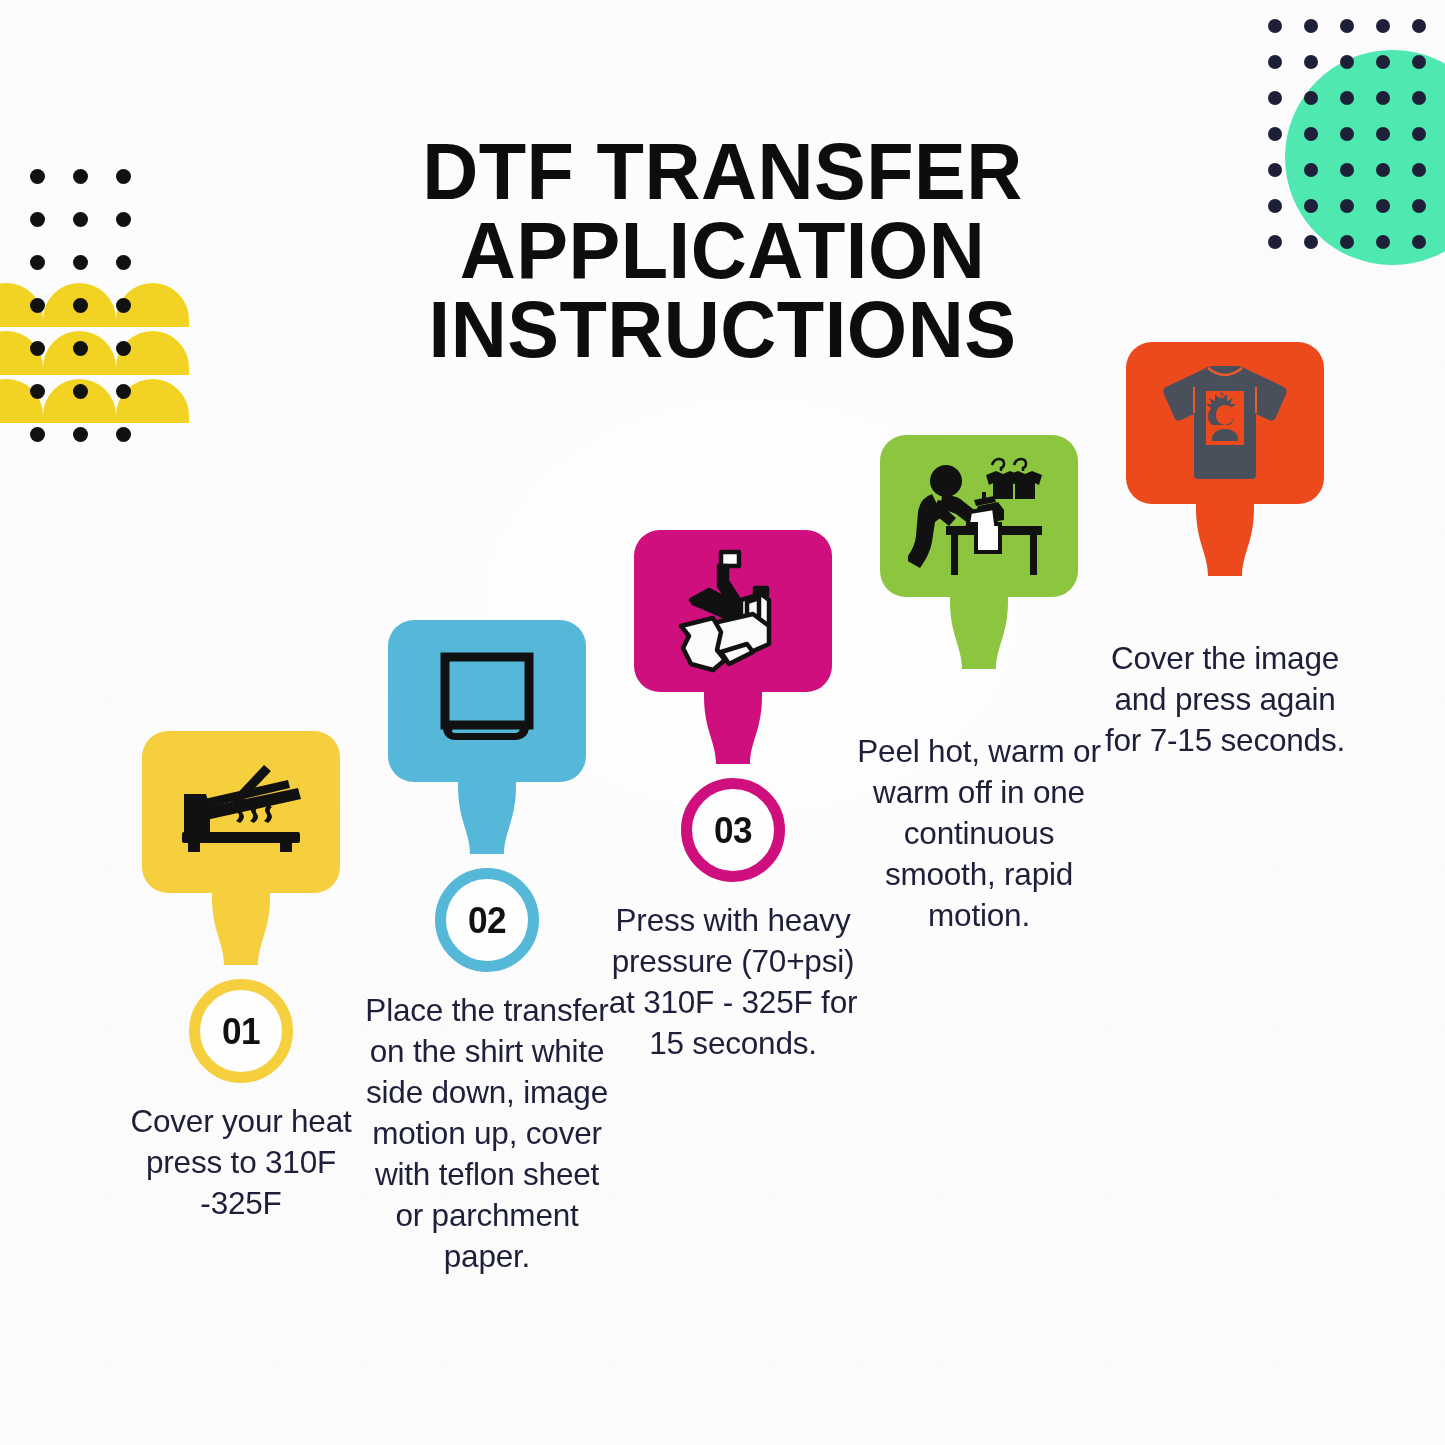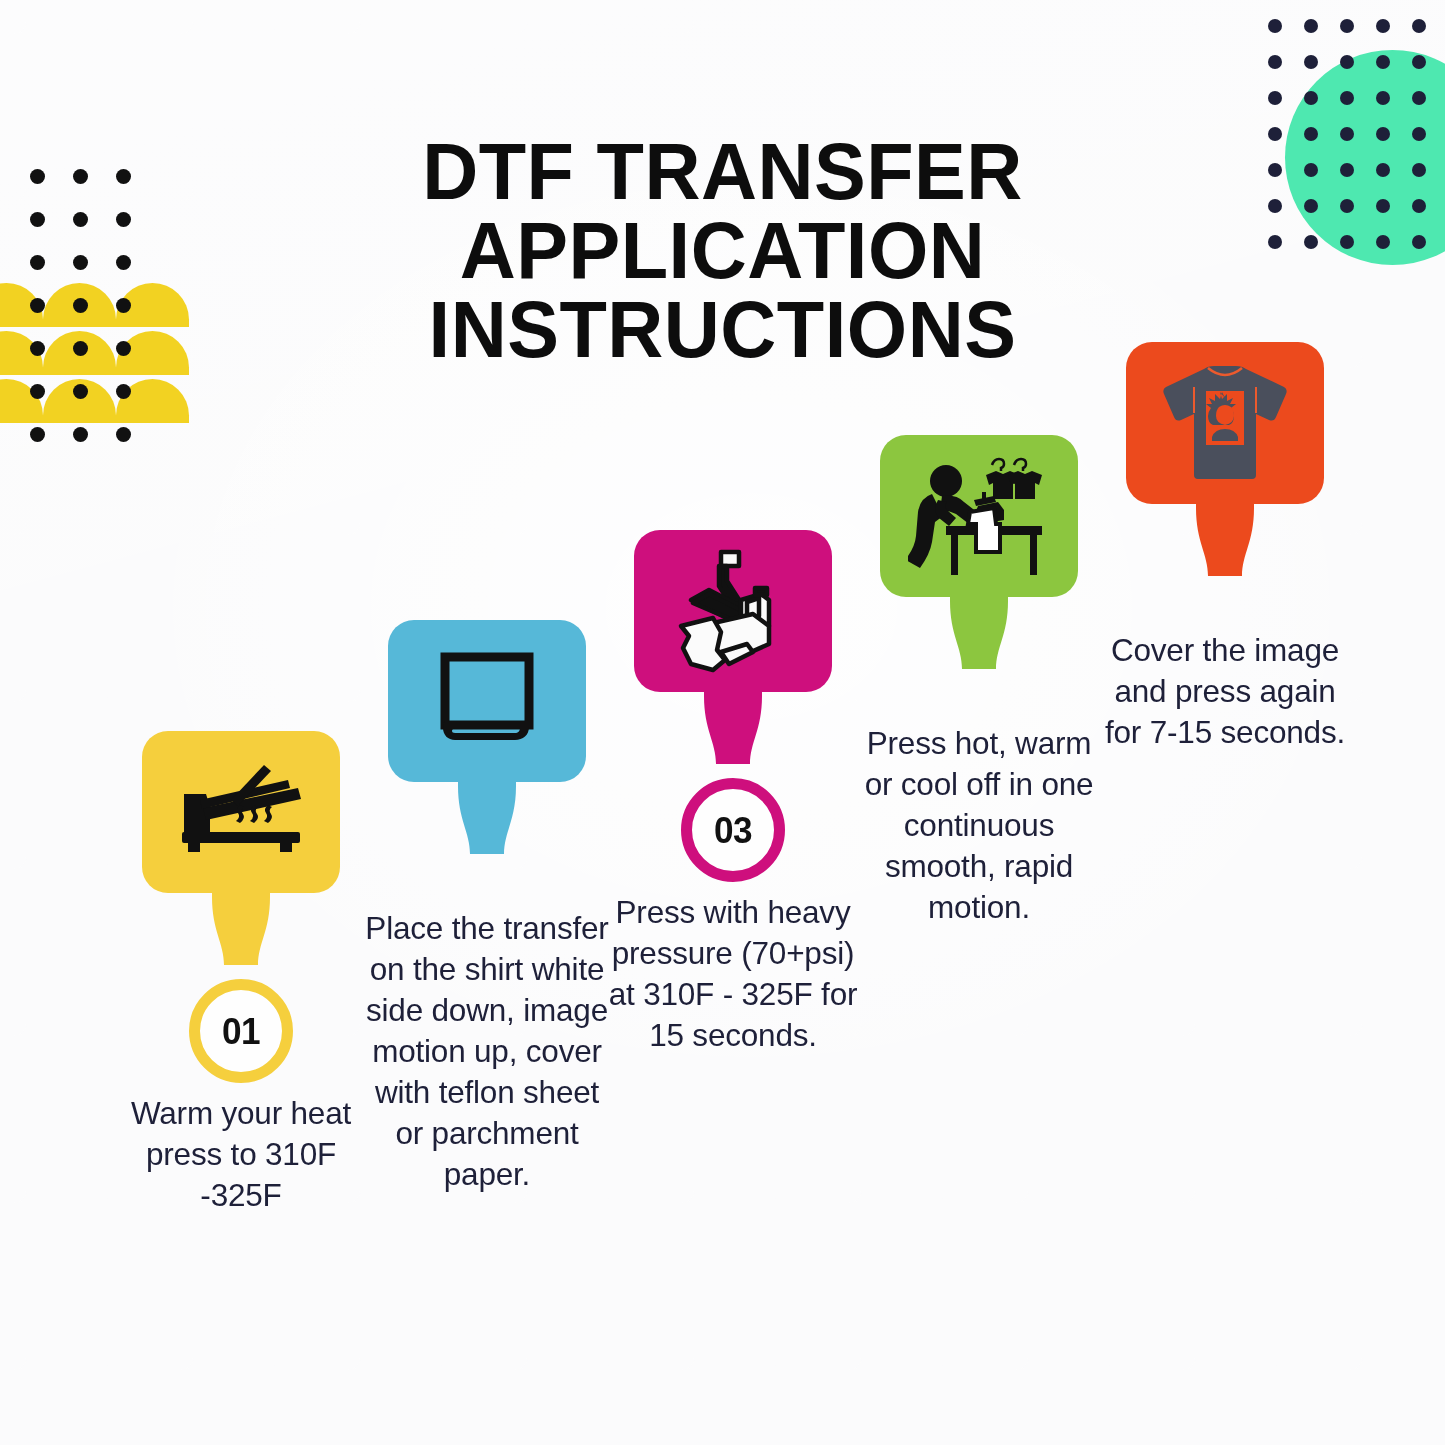--- a/index.html
+++ b/index.html
@@ -150,21 +150,21 @@
     font-family: "Liberation Sans Narrow", "Liberation Sans", sans-serif;
     font-weight: 700;
     font-size: 37px;
     letter-spacing: -0.5px;
     color: #111;
     z-index: 2;
     transform: translateY(1px) scaleX(0.95);
   }
 
   .caption {
-    margin-top: 10px;
+    margin-top: 18px;
     width: 252px;
     text-align: center;
     font-family: "Liberation Sans", sans-serif;
     font-size: 31.5px;
     line-height: 1.30;
     font-weight: 400;
     color: #1e2039;
     letter-spacing: -0.2px;
   }
 
@@ -291,21 +291,21 @@
       </div>
       <div class="neck">
         <svg viewBox="0 0 198 118" preserveAspectRatio="none">
           <path d="M70 0 L128 0 L128 6 C128 40 116 52 116 74 L82 74 C82 52 70 40 70 6 Z" fill="#f5cf3d"></path>
         </svg>
       </div>
       <div class="badge">
         <div class="ring" style="border-color: rgb(245, 207, 61);"></div>
         <div class="num">01</div>
       </div>
-      <div class="caption">Warm your heat press to 310F -325F</div>
+      <div class="caption">Cover your heat press to 310F -325F</div>
     </div>
 
     <div class="step" id="step-2">
       <div class="card" style="background: rgb(86, 184, 216);">
         <svg width="108" height="108" viewBox="0 0 108 108">
           <g fill="none" stroke="#111" stroke-width="9" stroke-linejoin="miter">
 
             <path d="M12 10 L96 10 L96 78 L30 78 L12 78 Z"></path>
           </g>
           <g fill="#111">
@@ -313,20 +313,24 @@
             <path d="M12 74 L96 74 L96 80 C96 88 90 93 82 93 L22 93 C15 93 10 88 10 81 C10 77 11 75 12 74 Z
                      M22 86 L82 86 C85 86 87 84 87 81 L87 81 L22 81 C20 81 19 83 19 84 C19 85 20 86 22 86 Z"></path>
           </g>
         </svg>
       </div>
       <div class="neck">
         <svg viewBox="0 0 198 118" preserveAspectRatio="none">
           <path d="M70 0 L128 0 L128 6 C128 40 116 52 116 74 L82 74 C82 52 70 40 70 6 Z" fill="#56b8d8"></path>
         </svg>
       </div>
+      <div class="badge">
+        <div class="ring" style="border-color: rgb(86, 184, 216);"></div>
+        <div class="num">02</div>
+      </div>
       <div class="caption">Place the transfer on the shirt white side down, image motion up, cover with teflon sheet or parchment paper.</div>
     </div>
 
     <div class="step" id="step-3">
       <div class="card" style="background: rgb(206, 15, 125);">
         <svg width="128" height="126" viewBox="0 0 128 126">
           <g stroke="#111" stroke-width="4.5" stroke-linejoin="round" stroke-linecap="round">
 
             <path d="M52 4 L70 4 L70 18 L52 18 Z" fill="#fbfbfb"></path>
 
@@ -390,21 +394,21 @@
 
             <path d="M62 58 L86 54 L88 70 L92 70 L92 98 L68 98 L68 70 L60 70 Z" fill="#fff" stroke="#111" stroke-width="4"></path>
           </g>
         </svg>
       </div>
       <div class="neck">
         <svg viewBox="0 0 198 118" preserveAspectRatio="none">
           <path d="M70 0 L128 0 L128 6 C128 40 116 52 116 74 L82 74 C82 52 70 40 70 6 Z" fill="#8cc63f"></path>
         </svg>
       </div>
-      <div class="caption">Press hot, warm or cool off in one continuous smooth, rapid motion.</div>
+      <div class="caption">Peel hot, warm or warm off in one continuous smooth, rapid motion.</div>
     </div>
 
     <div class="step" id="step-5">
       <div class="card" style="background: rgb(236, 74, 29);">
         <svg width="134" height="120" viewBox="0 0 134 120">
 
           <path d="M46 6 Q50 3 56 3 L78 3 Q84 3 88 6 L126 24 Q130 26 128 31 L118 54 Q116 59 111 57 L98 51 L98 112 Q98 116 94 116 L40 116 Q36 116 36 112 L36 51 L23 57 Q18 59 16 54 L6 31 Q4 26 8 24 Z" fill="#4a4f5c"></path>
 
           <path d="M50 5 Q67 19 84 5" fill="none" stroke="#ec5a2d" stroke-width="2.5"></path>
 

